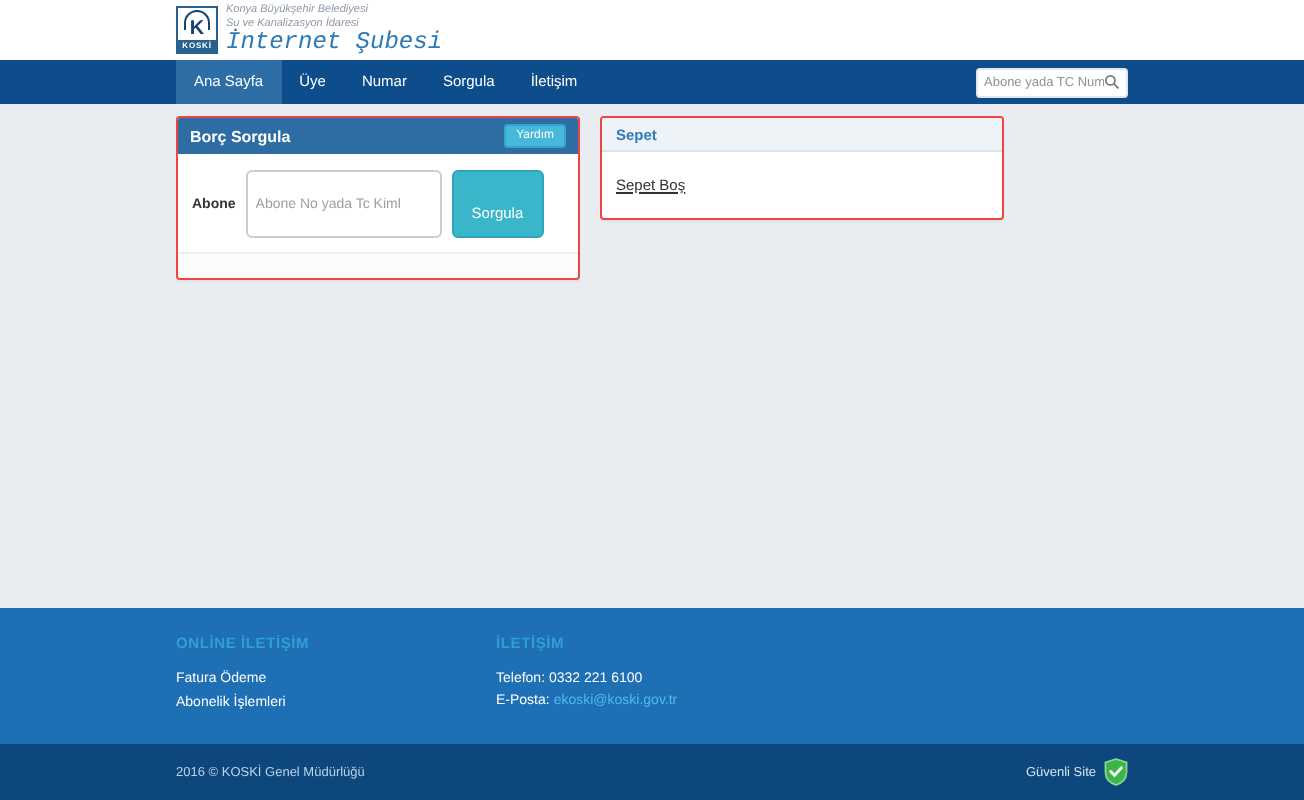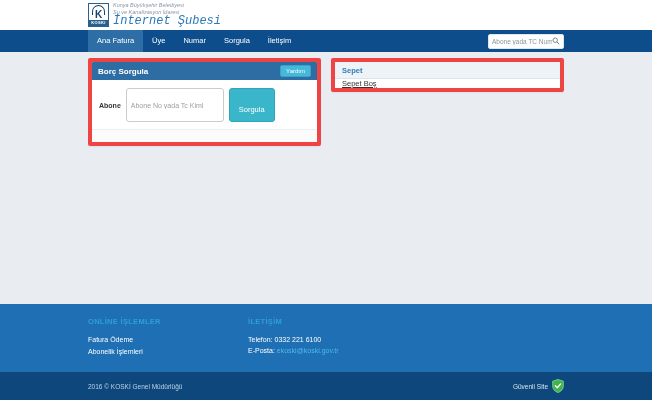--- a/index.html
+++ b/index.html
@@ -37,41 +37,41 @@
   .nav-search { align-self:center; width:76px; height:15px; background:#fff; border:1px solid #dfe6ec;
                 border-radius:2px; display:flex; align-items:center; padding:0 3px; }
   .nav-search input { flex:1; min-width:0; border:none; outline:none; background:transparent;
                 font-size:6.5px; color:#555; font-family:"Liberation Sans",sans-serif; }
   .nav-search input::placeholder { color:#8a939c; }
   .search-icon { width:8px; height:8px; flex:0 0 auto; }
 
   
   .content { height:252px; background:#e9edf2; }
   .content .container { display:flex; gap:10px; padding-top:6px; }
-  .panel { width:233px; background:#fff; border:4px solid #ef4444; border-radius:2px;
+  .panel { width:202px; background:#fff; border:1px solid #ef4444; border-radius:2px;
            box-shadow:0 1px 1px rgba(0,0,0,.05); align-self:flex-start; }
 
   .panel-primary-heading { background:#2e6da4; height:18px; border-radius:1px 1px 0 0;
            display:flex; align-items:center; justify-content:space-between; padding:0 6px; }
   .panel-primary-heading .panel-title { color:#fff; font-size:8px; font-weight:bold; }
   .btn-help { background:#46b8da; border:1px solid #35a6c8; border-radius:2px; color:#fff;
            font-size:6px; padding:2px 5px; cursor:pointer; font-family:"Liberation Sans",sans-serif; }
   .borc-body { display:flex; align-items:center; gap:5px; padding:8px 7px 7px; }
   .borc-label { font-size:7px; font-weight:bold; color:#333; white-space:nowrap; }
   .borc-input { width:98px; height:15px; border:1px solid #ccc; border-radius:3px; padding:16px 4px;
            font-size:7px; color:#555; font-family:"Liberation Sans",sans-serif; outline:none; }
   .borc-input::placeholder { color:#9aa0a6; }
   .btn-sorgula { background:#39b6c9; border:1px solid #2fa5ba; border-radius:3px; color:#fff;
            font-size:7.5px; height:17px; padding:16px 9px; cursor:pointer; font-family:"Liberation Sans",sans-serif; }
   .borc-footer { border-top:1px solid #eeeeee; height:13px; background:#fbfbfb; border-radius:0 0 2px 2px; }
 
   .panel-default-heading { background:#eef3f8; border-bottom:1px solid #dbe4ec; height:17px;
            display:flex; align-items:center; padding:0 7px; border-radius:1px 1px 0 0; }
   .panel-default-heading .panel-title { color:#337ab7; font-size:7.5px; font-weight:bold; }
-  .sepet-body { padding:0 7px; font-size:7.5px; color:#333;text-decoration:underline; }
+  .sepet-body { padding:12px 7px; font-size:7.5px; color:#333;text-decoration:underline; }
 
   
   .footer { height:68px; background:#1e6fb4; }
   .footer .container { display:flex; padding-top:13px; }
   .footer-col1 { width:160px; }
   .footer-heading { color:#2f9fd6; font-size:7.5px; font-weight:bold; letter-spacing:0.3px; margin-bottom:8px; }
   .footer-link { display:block; color:#ffffff; font-size:7px; line-height:12px; text-decoration:none; cursor:pointer; }
   .contact-line { color:#ffffff; font-size:7px; line-height:11px; }
   .email-link { color:#4fb9ea; text-decoration:none; cursor:pointer; }
 
@@ -97,21 +97,21 @@
         <div class="org-line">Konya Büyükşehir Belediyesi</div>
         <div class="org-line">Su ve Kanalizasyon İdaresi</div>
         <div class="site-title">İnternet Şubesi</div>
       </div>
     </div>
   </div>
 </div>
 
 <div class="navbar">
   <div class="container">
-    <div class="nav-item active">Ana Fatura</div>
+    <div class="nav-item active">Ana Sayfa</div>
     <div class="nav-item">Üye</div>
     <div class="nav-item">Numar</div>
     <div class="nav-item">Sorgula</div>
     <div class="nav-item">İletişim</div>
     <div class="nav-spacer"></div>
     <div class="nav-search">
       <input type="text" placeholder="Abone yada TC Numar" style="">
       <svg class="search-icon" viewBox="0 0 10 10">
         <circle cx="4" cy="4" r="2.8" fill="none" stroke="#6e7a85" stroke-width="1.1"></circle>
         <line x1="6.2" y1="6.2" x2="9" y2="9" stroke="#6e7a85" stroke-width="1.2"></line>
@@ -142,21 +142,21 @@
       </div>
       <div class="sepet-body">Sepet Boş</div>
     </div>
 
   </div>
 </div>
 
 <div class="footer">
   <div class="container">
     <div class="footer-col1">
-      <div class="footer-heading">ONLİNE İŞLEMLER</div>
+      <div class="footer-heading">ONLİNE İLETİŞİM</div>
       <a class="footer-link">Fatura Ödeme</a>
       <a class="footer-link">Abonelik İşlemleri</a>
     </div>
     <div class="footer-col2">
       <div class="footer-heading">İLETİŞİM</div>
       <div class="contact-line">
         <span>Telefon:</span>
         <span>0332 221 6100</span>
       </div>
       <div class="contact-line">

